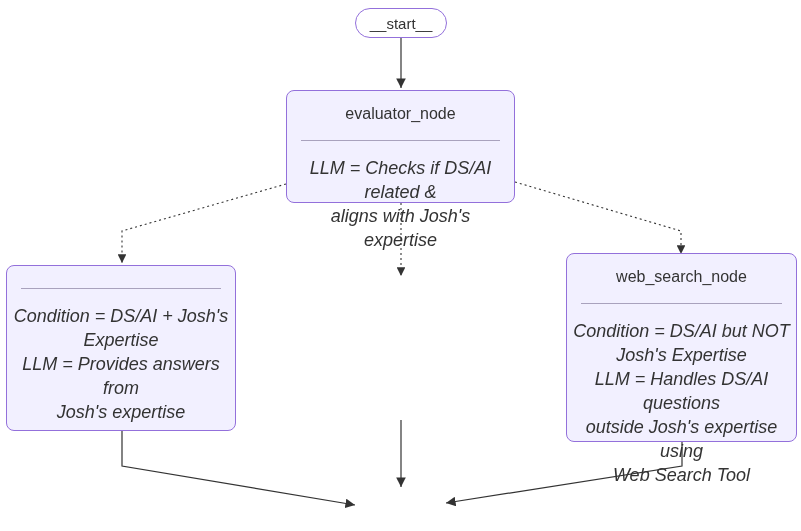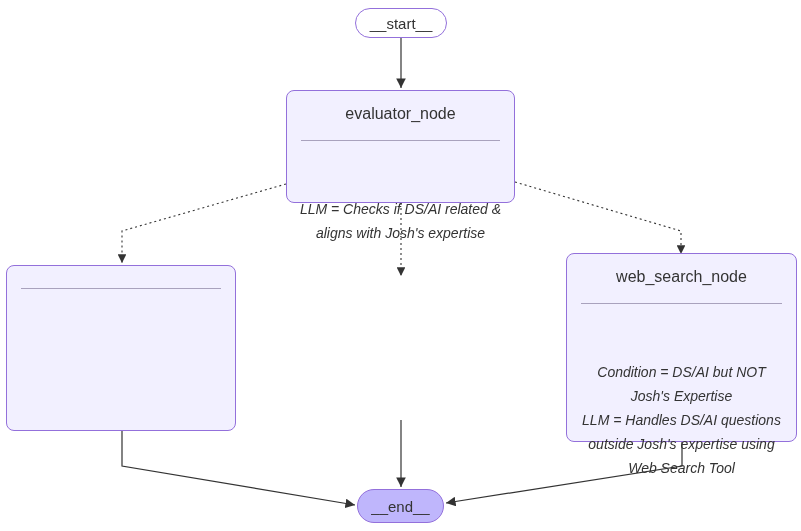--- a/index.html
+++ b/index.html
@@ -55,27 +55,26 @@
   }
   .node-title{
     font-size:16px;line-height:20px;color:var(--text);
   }
   .node-divider{
     width:calc(100% - 28px);
     border-top:1px solid var(--divider);
     margin:9px auto 8px auto;
   }
   .node-body{
-    font-size:14px;
+    font-size:18px;
     font-style:italic;
     line-height:24px;
     color:var(--text);
     white-space:pre-line;
     padding:0 6px;
-    margin-top:41px;
   }
 </style>
 </head>
 <body>
 
 <div class="canvas">
 
   <svg class="edges" width="801" height="531" viewBox="0 0 801 531" xmlns="http://www.w3.org/2000/svg">
     <defs>
       <marker id="arrow" viewBox="0 0 10 10" refX="10" refY="5" markerWidth="8" markerHeight="8" orient="auto">
@@ -97,30 +96,31 @@
 
   <div class="node" style="left:286px;top:90px;width:229px;height:113px">
     <div class="node-title">evaluator_node</div>
     <div class="node-divider"></div>
     <div class="node-body">LLM = Checks if DS/AI related &amp;
 aligns with Josh's expertise</div>
   </div>
 
   <div class="node" style="left:6px;top:265px;width:230px;height:166px">
     <div class="node-divider"></div>
+    <div class="node-body">Condition = DS/AI + Josh's
+Expertise
+LLM = Provides answers from
+Josh's expertise</div>
   </div>
 
 
   <div class="node" style="left:566px;top:253px;width:231px;height:189px">
     <div class="node-title">web_search_node</div>
     <div class="node-divider"></div>
     <div class="node-body">Condition = DS/AI but NOT
 Josh's Expertise
 LLM = Handles DS/AI questions
 outside Josh's expertise using
 Web Search Tool</div>
   </div>
 
-  <div class="pill end">
-    <span>__end__</span>
-  </div>
 
 </div>
 
 </body></html>

